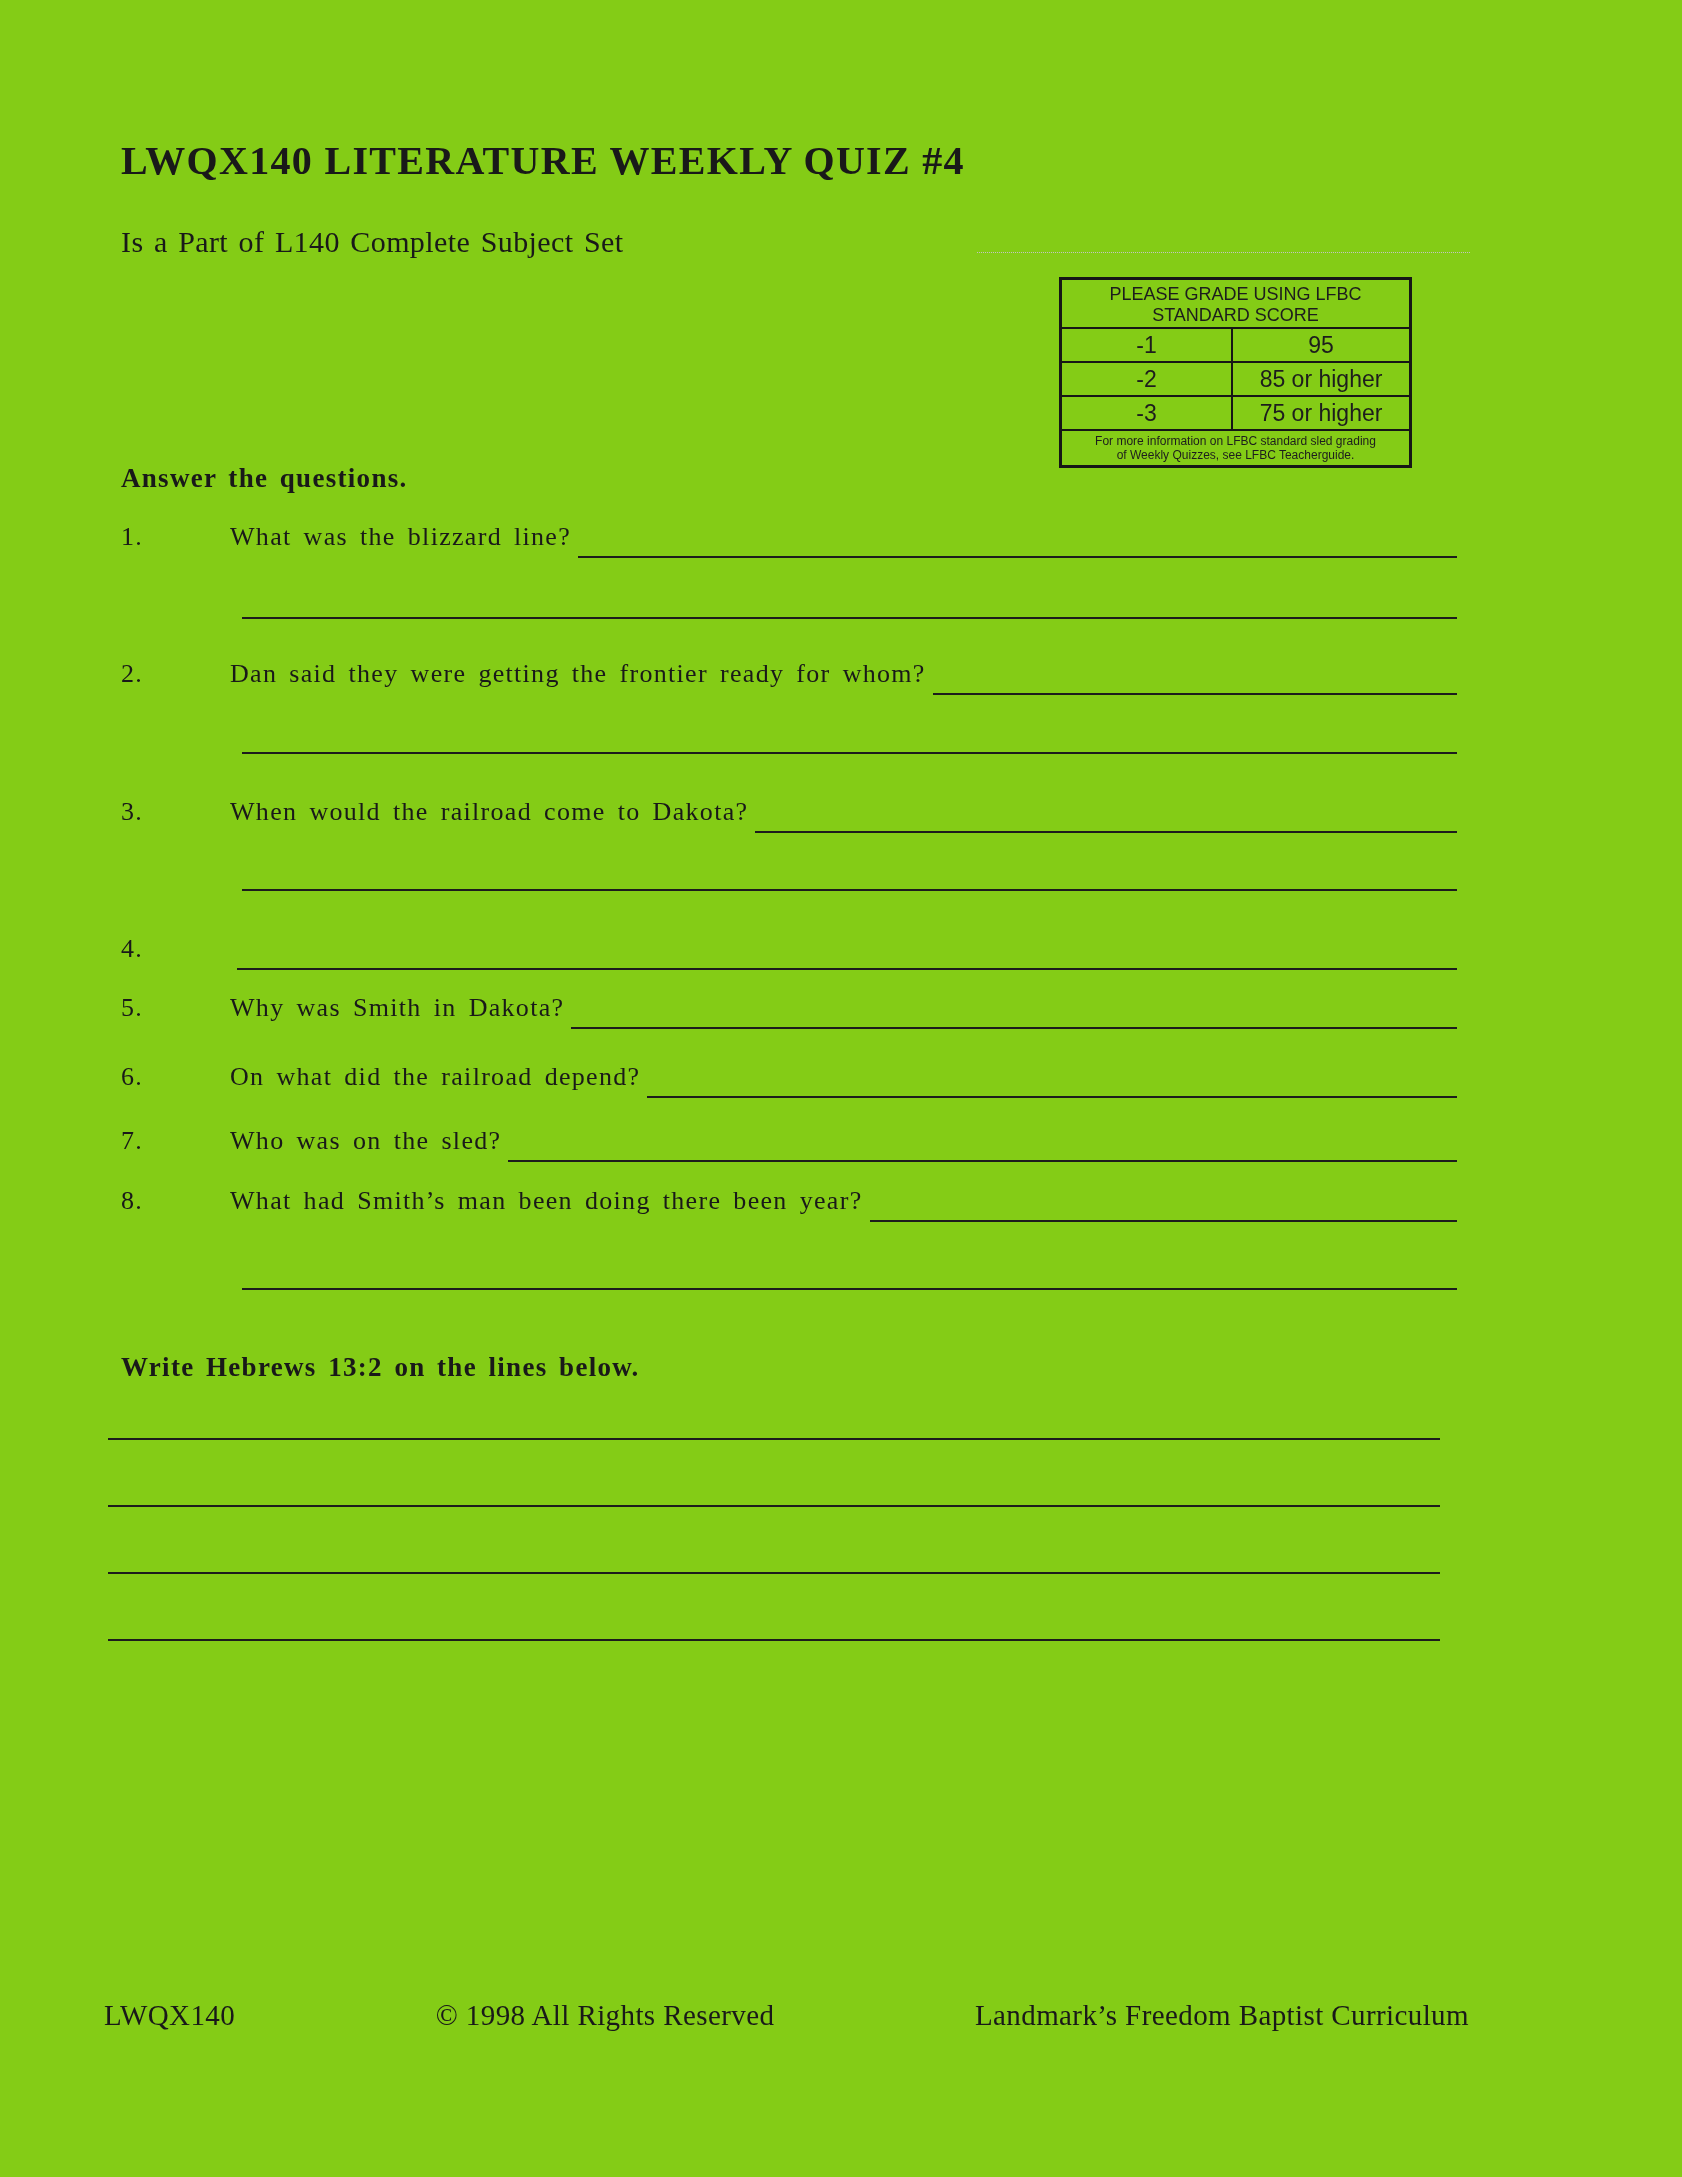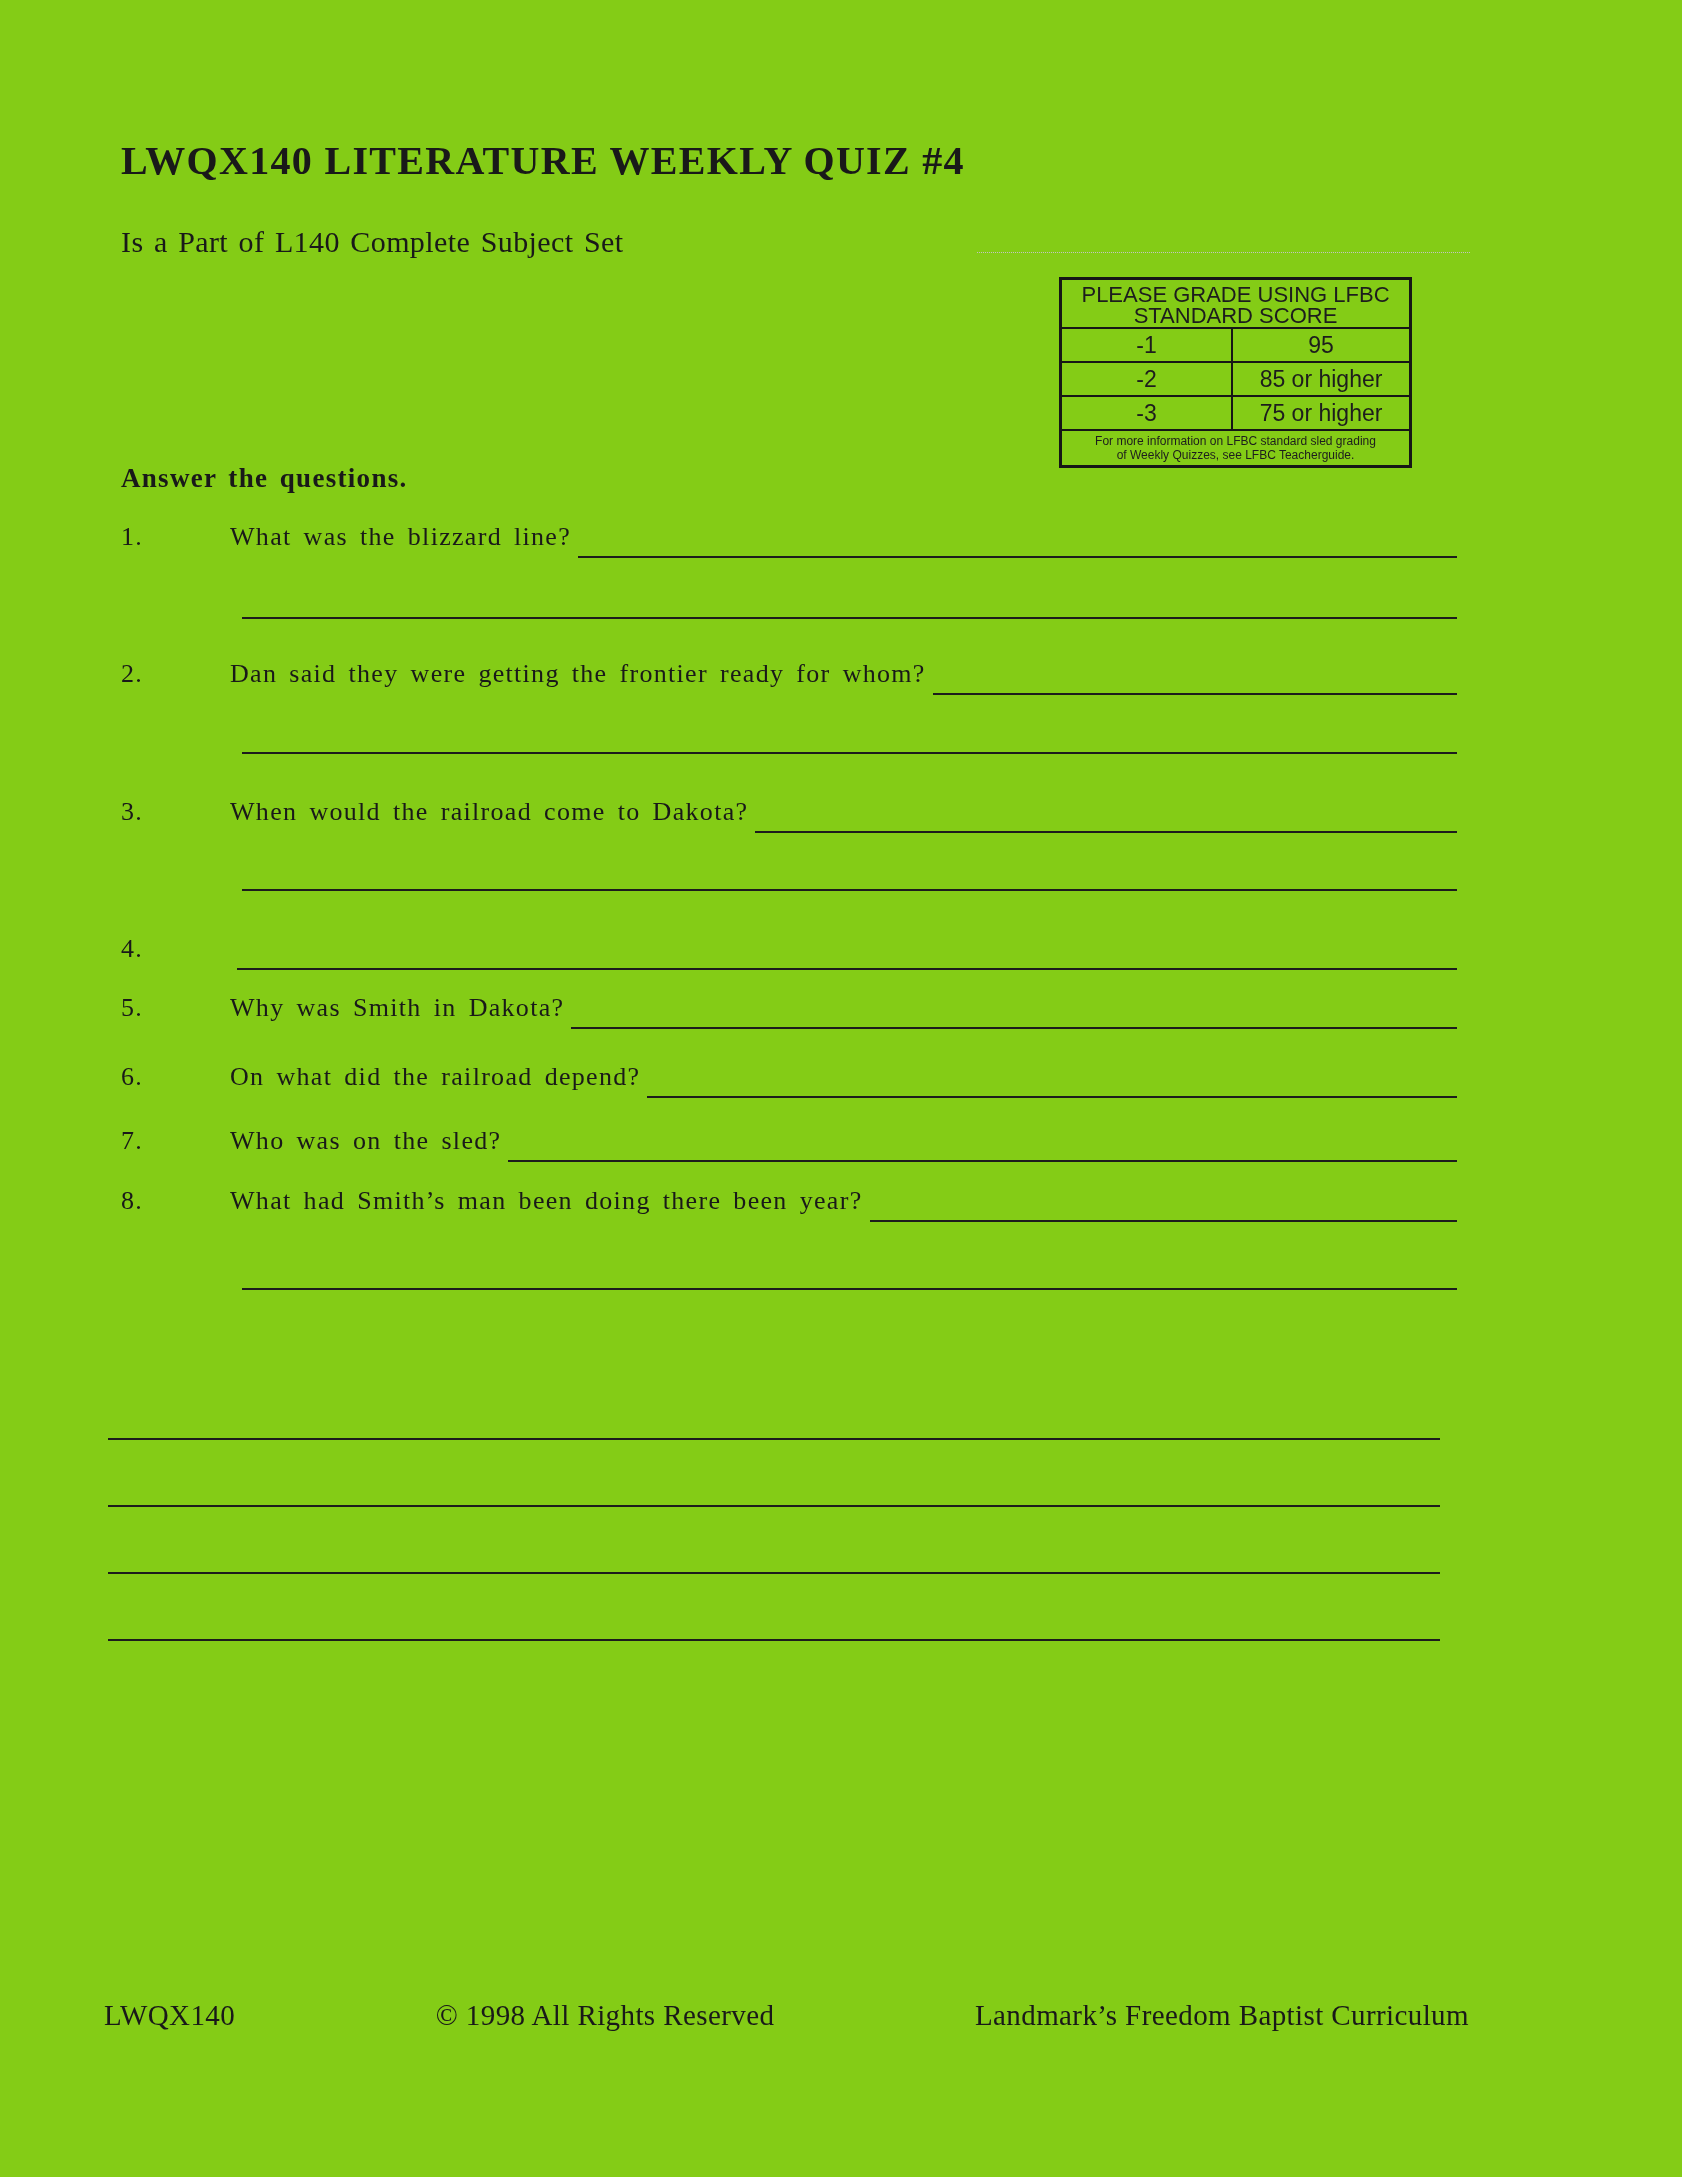--- a/index.html
+++ b/index.html
@@ -38,21 +38,21 @@
     position: absolute; left: 977px; width: 493px; top: 252px;
     border-top: 1.7px dotted #c3c3c3;
   }
 
   
   .grade-table {
     position: absolute; left: 1059px; top: 277px; width: 353px;
     box-sizing: border-box; border: 3.5px solid #161616;
     font-family: "Liberation Sans", sans-serif; text-align: center; color: #1d1d1d;
   }
-  .gt-header { padding: 3.5px 0 1.7px; border-bottom: 2.6px solid #161616; font-size: 22px; line-height: 21px; }
+  .gt-header { padding: 3.5px 0 1.7px; border-bottom: 2.6px solid #161616; font-size: 18px; line-height: 21px; }
   .gt-row { display: flex; border-bottom: 2.6px solid #161616; }
   .gt-score { flex: 0 0 171px; box-sizing: border-box; border-right: 2.6px solid #161616; font-size: 23px; line-height: 32px; }
   .gt-grade { flex: 1; font-size: 23px; line-height: 32px; }
   .gt-foot { padding: 2.6px 1.7px 3.5px; font-size: 12px; line-height: 14px; }
 
   
   .h-bold { position: absolute; left: 121px; font-size: 27px; font-weight: bold; letter-spacing: 1.3px; word-spacing: 3.5px; white-space: nowrap; }
 
   
   .q-row {
@@ -160,20 +160,21 @@
     <span class="q-line"></span>
   </div>
 
   <div class="q-row" style="top:1179px">
     <span class="q-num">8.</span>
     <span class="q-text">What had Smith’s man been doing there been year?</span>
     <span class="q-line"></span>
   </div>
   <div class="cont-line" style="top:1288px"></div>
 
+  <div class="h-bold" style="top:1352px">Write Hebrews 13:2 on the lines below.</div>
 
   <div class="w-line" style="top:1438px"></div>
   <div class="w-line" style="top:1505px"></div>
   <div class="w-line" style="top:1572px"></div>
   <div class="w-line" style="top:1639px"></div>
 
   <div class="footer">
     <span>LWQX140</span>
     <span>© 1998 All Rights Reserved</span>
     <span>Landmark’s Freedom Baptist Curriculum</span>

